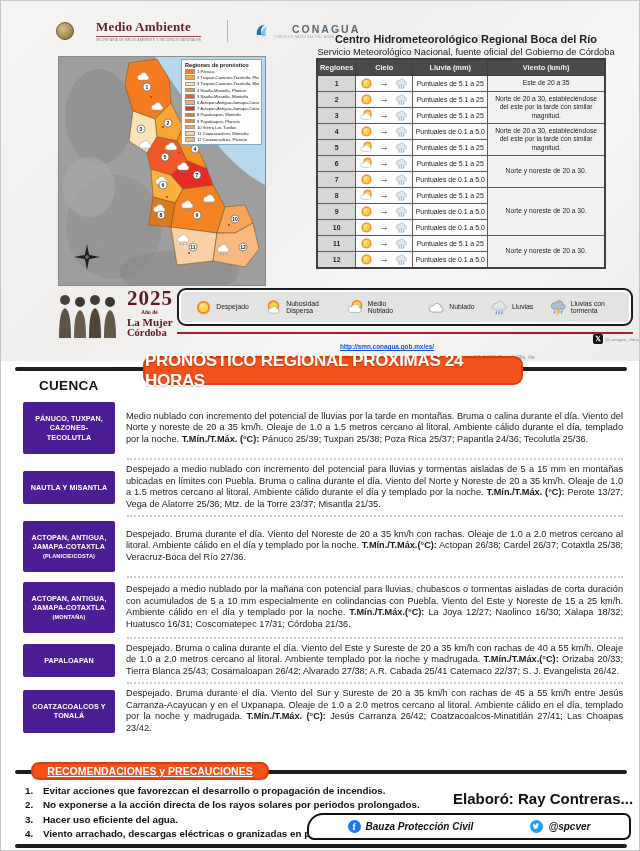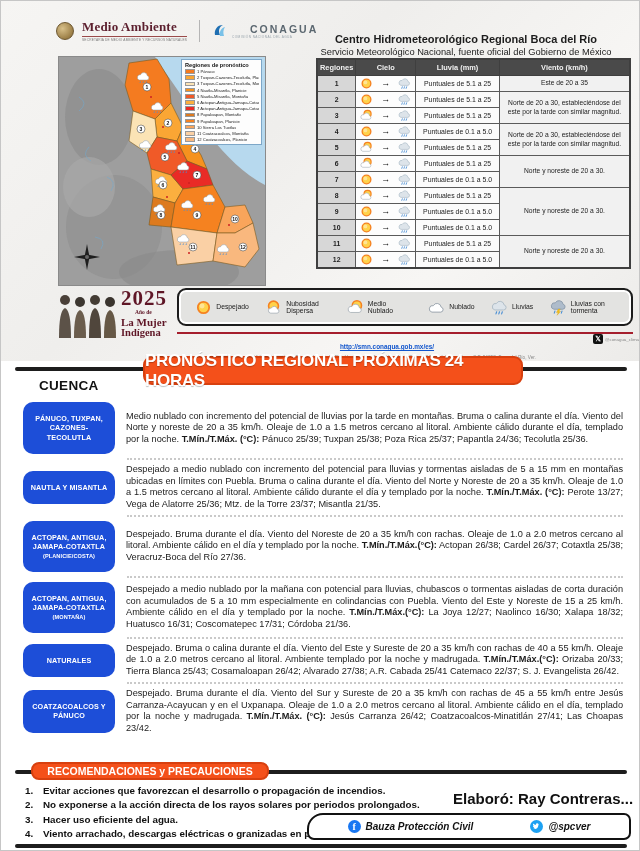--- a/index.html
+++ b/index.html
@@ -4,21 +4,21 @@
 <style>
   * { margin:0; padding:0; box-sizing:border-box; }
   html,body { background:#d8d8d8; }
   body { font-family:"Liberation Sans", sans-serif; }
   .page { position:relative; width:640px; height:851px; margin:0 auto; background:#fff;
           border:1px solid #c6c6c6; overflow:hidden; }
   .top-band { position:absolute; left:0; top:0; width:640px; height:360px;
               background:linear-gradient(135deg,#f6f5f3 0%,#efeeec 40%,#f7f6f4 70%,#ecebe9 100%); }
 
   
-  .hdr-logos { position:absolute; left:55px; top:18px; display:flex; align-items:center; gap:8px; }
+  .hdr-logos { position:absolute; left:55px; top:18px; display:flex; align-items:center; gap:22px; }
   .seal { width:18px; height:18px; border-radius:50%; background:radial-gradient(circle at 35% 35%,#d8c08a,#9c7f47 70%,#6d5730); border:1px solid #6d5730; }
   .ma-text .ma-title { font-family:"Liberation Serif", serif; font-weight:bold; font-size:13px; color:#5c1f2e; letter-spacing:.2px; }
   .ma-text .ma-sub { font-size:3.2px; color:#777; border-top:1px solid #9a4a4a; margin-top:1px; padding-top:1px; letter-spacing:.2px; }
   .logo-div { width:1px; height:22px; background:#b5b5b5; margin:0 4px; }
   .cona { display:flex; align-items:center; gap:4px; }
   .cona-text .cona-title { font-size:10.5px; color:#5b6770; letter-spacing:2px; font-weight:bold;margin-left:18px; }
   .cona-text .cona-sub { font-size:3.2px; color:#9aa5ad; letter-spacing:.4px; }
   .hdr-title-wrap { position:absolute; left:300px; top:32px; width:330px; text-align:center; }
   .hdr-title { font-size:11px; font-weight:bold; color:#1d1d1d; }
   .hdr-sub { font-size:9.3px; color:#222; margin-top:2px; }
@@ -26,21 +26,21 @@
   
   .map-panel { position:absolute; left:57px; top:55px; width:208px; height:230px; border:1px solid #8a8a8a; background:#9e9e9e; }
   .map-panel svg { display:block; }
   .map-legend { position:absolute; right:3px; top:2px; width:81px; background:#fdfdfd; border:1px solid #7da7c8; padding:2px 2px 1px 3px; }
   .map-legend-title { font-size:5.6px; font-weight:bold; color:#111; margin-bottom:1px; }
   .leg-item { display:flex; align-items:center; gap:2px; margin-bottom:1.2px; }
   .leg-sw { width:10px; height:4.6px; border:.4px solid #999; flex:0 0 auto; }
   .leg-lb { font-size:4.2px; color:#222; white-space:nowrap; overflow:hidden; }
 
   
-  .wx-table { position:absolute; left:315px; top:57px; width:315px; border-collapse:collapse;
+  .wx-table { position:absolute; left:315px; top:57px; width:290px; border-collapse:collapse;
               border:2px solid #3f3f3f; background:#fff; }
   .wx-table th { background:#4a4a4a; color:#f2f2f2; font-size:7.4px; font-weight:bold; padding:3px 2px; border:1px solid #3f3f3f; }
   .wx-table td { border:1px solid #5a5a5a; font-size:6.9px; color:#1c1c1c; text-align:center; padding:1px 2px; height:15.5px; }
   .wx-table td.rg { background:#d7d7d7; width:36px; font-weight:bold; }
   .wx-table td.sky { width:60px; background:#fdfdfd; }
   .wx-table td.ll { width:84px; background:#fbfbfb; }
   .wx-table td.vt { width:131px; background:#f1f1f1; font-size:6.7px; line-height:1.25; padding:1px 4px; }
   .skycell { display:flex; align-items:center; justify-content:space-between; padding:0 2px; }
   .wxi { width:13px; height:13px; display:inline-block; }
   .wxi svg { width:13px; height:13px; display:block; }
@@ -49,21 +49,21 @@
   
   .iconbar { position:absolute; left:176px; top:287px; width:456px; height:38px; background:#e3e3e1;
              border:2px solid #1c1c1c; border-radius:9px; box-shadow:0 0 0 2px #fff inset;
              display:flex; align-items:center; justify-content:space-around; padding:0 8px; }
   .ib-item { display:flex; align-items:center; gap:4px; }
   .ib-item .wxi, .ib-item .wxi svg { width:17px; height:17px; }
   .ib-lb { font-size:6.8px; color:#1a1a1a; line-height:1.1; max-width:44px; }
 
   
   .emblem { position:absolute; left:56px; top:284px; width:122px; height:56px; display:flex; align-items:center; }
-  .emblem-text { margin-left:2px; color:#5f1626; font-family:"Liberation Serif", serif; line-height:1; }
+  .emblem-text { margin-left:8px; color:#5f1626; font-family:"Liberation Serif", serif; line-height:1; }
   .emblem-year { font-size:21px; font-weight:bold; letter-spacing:1px; }
   .emblem-l1 { font-size:5.5px; font-weight:bold; margin:1px 0 1px 14px; }
   .emblem-l2 { font-size:11px; font-weight:bold; }
   .emblem-l3 { font-size:10.5px; font-weight:bold; }
 
   
   .redline { position:absolute; left:176px; top:331px; width:456px; height:2px; background:#a51e2d; }
   .linkblock { position:absolute; left:186px; top:334px; width:400px; text-align:center; }
   .url { font-size:6.4px; font-weight:bold; color:#1155cc; text-decoration:underline; }
   .addr { font-size:4.7px; color:#8a8a8a; margin-top:1.5px; }
@@ -77,32 +77,32 @@
   
   .bannerline { position:absolute; left:14px; top:366px; width:612px; height:4px; background:#1d1d1d; border-radius:2px; }
   .banner { position:absolute; left:142px; top:355px; width:380px; height:29px; background:#f4501a;
             border:2px solid #d8400f; border-radius:9px; display:flex; align-items:center; justify-content:center; }
   .banner span { color:#fff; font-weight:bold; font-size:17px; letter-spacing:-.3px; text-shadow:0 1px 1px rgba(0,0,0,.25); }
   .cuenca { position:absolute; left:38px; top:377px; font-size:13.5px; font-weight:bold; color:#111; letter-spacing:.3px; }
 
   
   .blocks { position:absolute; left:22px; top:401px; width:600px; }
   .blk { display:flex; align-items:center; gap:11px; }
-  .badge { flex:0 0 92px; background:#1d4ed8; color:#fff; border-radius:10px; padding:12px 5px;
+  .badge { flex:0 0 92px; background:#4c1d95; color:#fff; border-radius:2px; padding:12px 5px;
            text-align:center; font-weight:bold; font-size:7.2px; line-height:1.3; letter-spacing:.1px; }
   .badge .bsub { display:block; font-size:5.6px; margin-top:1px; }
   .btext { flex:1; font-size:9.2px; line-height:1.27; color:#1b1b1b; text-align:justify; }
   .btext b { font-weight:bold; }
   .sep { border-top:2.2px dotted #c9c9c9; margin:4px 0 4px 104px; }
 
   
   .recline { position:absolute; left:14px; top:769px; width:612px; height:3.5px; background:#1d1d1d; border-radius:2px; }
   .recbanner { position:absolute; left:30px; top:761px; width:238px; height:18px; background:#f4501a;
                border:2px solid #d8400f; border-radius:8px; display:flex; align-items:center; justify-content:center; }
-  .recbanner span { color:#fff; font-weight:bold; font-size:10.5px; }
+  .recbanner span { color:#fff; font-weight:bold; font-size:10.5px;text-decoration:underline; }
   .reclist { position:absolute; left:24px; top:784px; width:440px; }
   .rec-item { display:flex; gap:6px; font-size:9.8px; font-weight:bold; color:#111; margin-bottom:2.5px; line-height:1.2; }
   .rec-num { flex:0 0 12px; }
   .elaboro { position:absolute; left:452px; top:789px; font-size:15px; font-weight:bold; color:#111; }
 
   
   .footbox { position:absolute; left:306px; top:812px; width:324px; height:27px; border:2.5px solid #111;
              border-radius:16px 7px 7px 7px; background:#fff; display:flex; align-items:center;
              justify-content:space-around; padding:0 10px; }
   .fitem { display:flex; align-items:center; gap:5px; }
@@ -132,21 +132,21 @@
         <path d="M8 13 C7 9 9 5 13 4 C11 7 11 10 12 13 Z" fill="#79c1e8"></path>
       </svg>
       <div class="cona-text">
         <div class="cona-title">CONAGUA</div>
         <div class="cona-sub">COMISIÓN NACIONAL DEL AGUA</div>
       </div>
     </div>
   </div>
   <div class="hdr-title-wrap">
     <div class="hdr-title">Centro Hidrometeorológico Regional Boca del Río</div>
-    <div class="hdr-sub">Servicio Meteorológico Nacional, fuente oficial del Gobierno de México</div>
+    <div class="hdr-sub">Servicio Meteorológico Nacional, fuente oficial del Gobierno de Córdoba</div>
   </div>
 
   <div class="map-panel">
     <svg width="206" height="228" viewBox="0 0 206 228">
       <rect x="0" y="0" width="206" height="228" fill="#9e9e9e"></rect>
       <ellipse cx="40" cy="60" rx="34" ry="48" fill="#8d8d8d" opacity=".7"></ellipse>
       <ellipse cx="55" cy="170" rx="48" ry="52" fill="#929292" opacity=".8"></ellipse>
       <ellipse cx="120" cy="215" rx="60" ry="22" fill="#8b8b8b" opacity=".6"></ellipse>
       <ellipse cx="30" cy="130" rx="26" ry="30" fill="#a8a8a8" opacity=".7"></ellipse>
       <path d="M96,0 L206,0 L206,128 C186,118 163,96 146,72 C132,52 112,24 96,0 Z" fill="#b7d9ee"></path>
@@ -672,21 +672,21 @@
         <circle cx="38" cy="12" r="5" fill="#443c34"></circle>
           <path d="M32 50 Q32 22 38 20 Q44 22 44 50 Z" fill="#50463c"></path>
         <circle cx="53" cy="14" r="5" fill="#3a342e"></circle>
           <path d="M47 50 Q47 24 53 22 Q59 24 59 50 Z" fill="#665846"></path>
       </g>
     </svg>
     <div class="emblem-text">
       <div class="emblem-year">2025</div>
       <div class="emblem-l1">Año de</div>
       <div class="emblem-l2">La Mujer</div>
-      <div class="emblem-l3">Indígena</div>
+      <div class="emblem-l3">Córdoba</div>
     </div>
   </div>
 
   <div class="redline"></div>
   <div class="linkblock">
     <a class="url" href="#">http://smn.conagua.gob.mx/es/</a>
     <div class="addr">Centro Hidrometeorológico Regional Boca del Río, Ver., Privada Prof. César Luna Bauza, S/N, Col. Ylang Ylang, C.P. 94298, Boca del Río, Ver.</div>
     <div class="tel"><span>Tel: (229) 923 3950, Ext. 1568, Correo Electrónico: </span><a href="#">chmr.bocadelrio@conagua.gob.mx</a><span>; </span><a href="#">cpgm@conagua.gob.mx</a></div>
   </div>
   <div class="xwrap">
@@ -715,26 +715,26 @@
       <div class="badge"><span>ACTOPAN, ANTIGUA, JAMAPA-COTAXTLA</span><span class="bsub">(PLANICIE/COSTA)</span></div>
       <div class="btext"><span>Despejado. Bruma durante el día. Viento del Noreste de 20 a 35 km/h con rachas. Oleaje de 1.0 a 2.0 metros cercano al litoral. Ambiente cálido en el día y templado por la noche. </span><b>T.Mín./T.Máx.(°C):</b><span> Actopan 26/38; Cardel 26/37; Cotaxtla 25/38; Veracruz-Boca del Río 27/36.</span></div>
     </div>
     <div class="sep"></div>
     <div class="blk">
       <div class="badge"><span>ACTOPAN, ANTIGUA, JAMAPA-COTAXTLA</span><span class="bsub">(MONTAÑA)</span></div>
       <div class="btext"><span>Despejado a medio nublado por la mañana con potencial para lluvias, chubascos o tormentas aisladas de corta duración con acumulados de 5 a 10 mm especialmente en colindancias con Puebla. Viento del Este y Noreste de 15 a 25 km/h. Ambiente cálido en el día y templado por la noche. </span><b>T.Mín./T.Máx.(°C):</b><span> La Joya 12/27; Naolinco 16/30; Xalapa 18/32; Huatusco 16/31; Coscomatepec 17/31; Córdoba 21/36.</span></div>
     </div>
     <div class="sep"></div>
     <div class="blk">
-      <div class="badge"><span>NATURALES</span></div>
+      <div class="badge"><span>PAPALOAPAN</span></div>
       <div class="btext"><span>Despejado. Bruma o calina durante el día. Viento del Este y Sureste de 20 a 35 km/h con rachas de 40 a 55 km/h. Oleaje de 1.0 a 2.0 metros cercano al litoral. Ambiente templado por la noche y madrugada. </span><b>T.Mín./T.Máx.(°C):</b><span> Orizaba 20/33; Tierra Blanca 25/43; Cosamaloapan 26/42; Alvarado 27/38; A.R. Cabada 25/41 Catemaco 22/37; S. J. Evangelista 26/42.</span></div>
     </div>
     <div class="sep"></div>
     <div class="blk">
-      <div class="badge"><span>COATZACOALCOS Y PÁNUCO</span></div>
+      <div class="badge"><span>COATZACOALCOS Y TONALÁ</span></div>
       <div class="btext"><span>Despejado. Bruma durante el día. Viento del Sur y Sureste de 20 a 35 km/h con rachas de 45 a 55 km/h entre Jesús Carranza-Acayucan y en el Uxpanapa. Oleaje de 1.0 a 2.0 metros cercano al litoral. Ambiente cálido en el día, templado por la noche y madrugada. </span><b>T.Mín./T.Máx. (°C):</b><span> Jesús Carranza 26/42; Coatzacoalcos-Minatitlán 27/41; Las Choapas 23/42.</span></div>
     </div>
   </div>
 
   <div class="recline"></div>
   <div class="recbanner">
       <span>RECOMENDACIONES y PRECAUCIONES</span>
     </div>
   <div class="reclist">
     <div class="rec-item">

